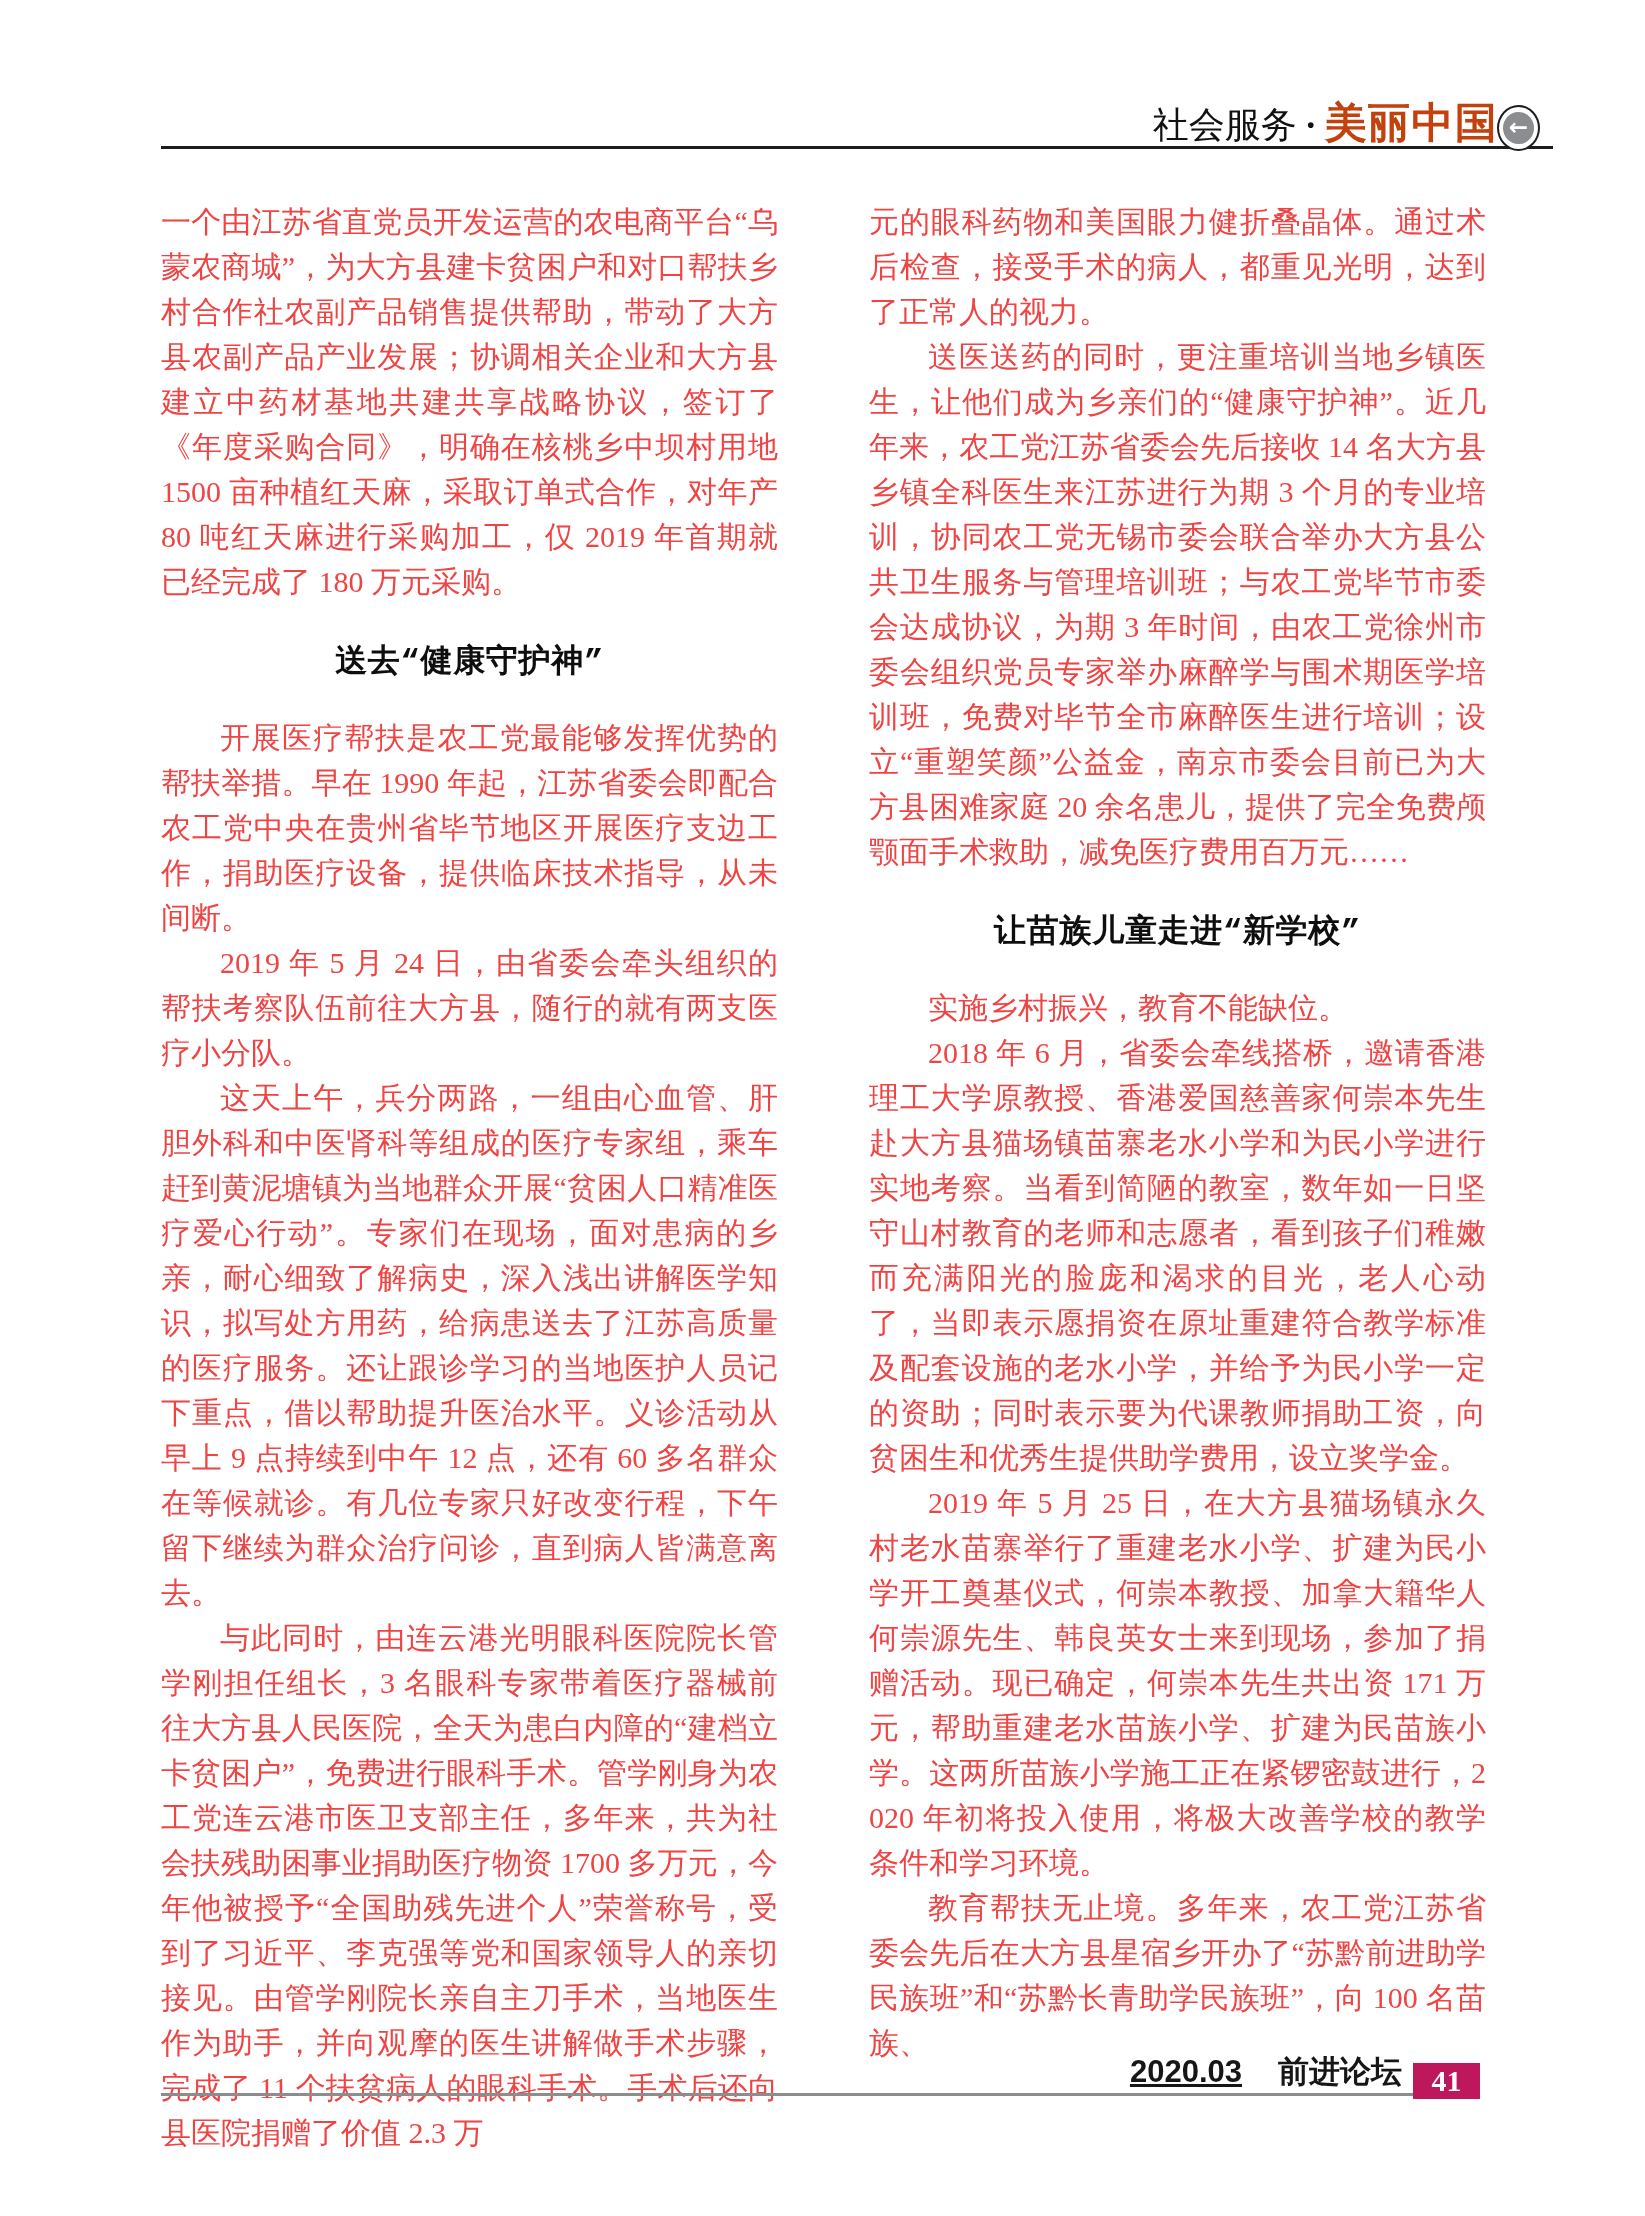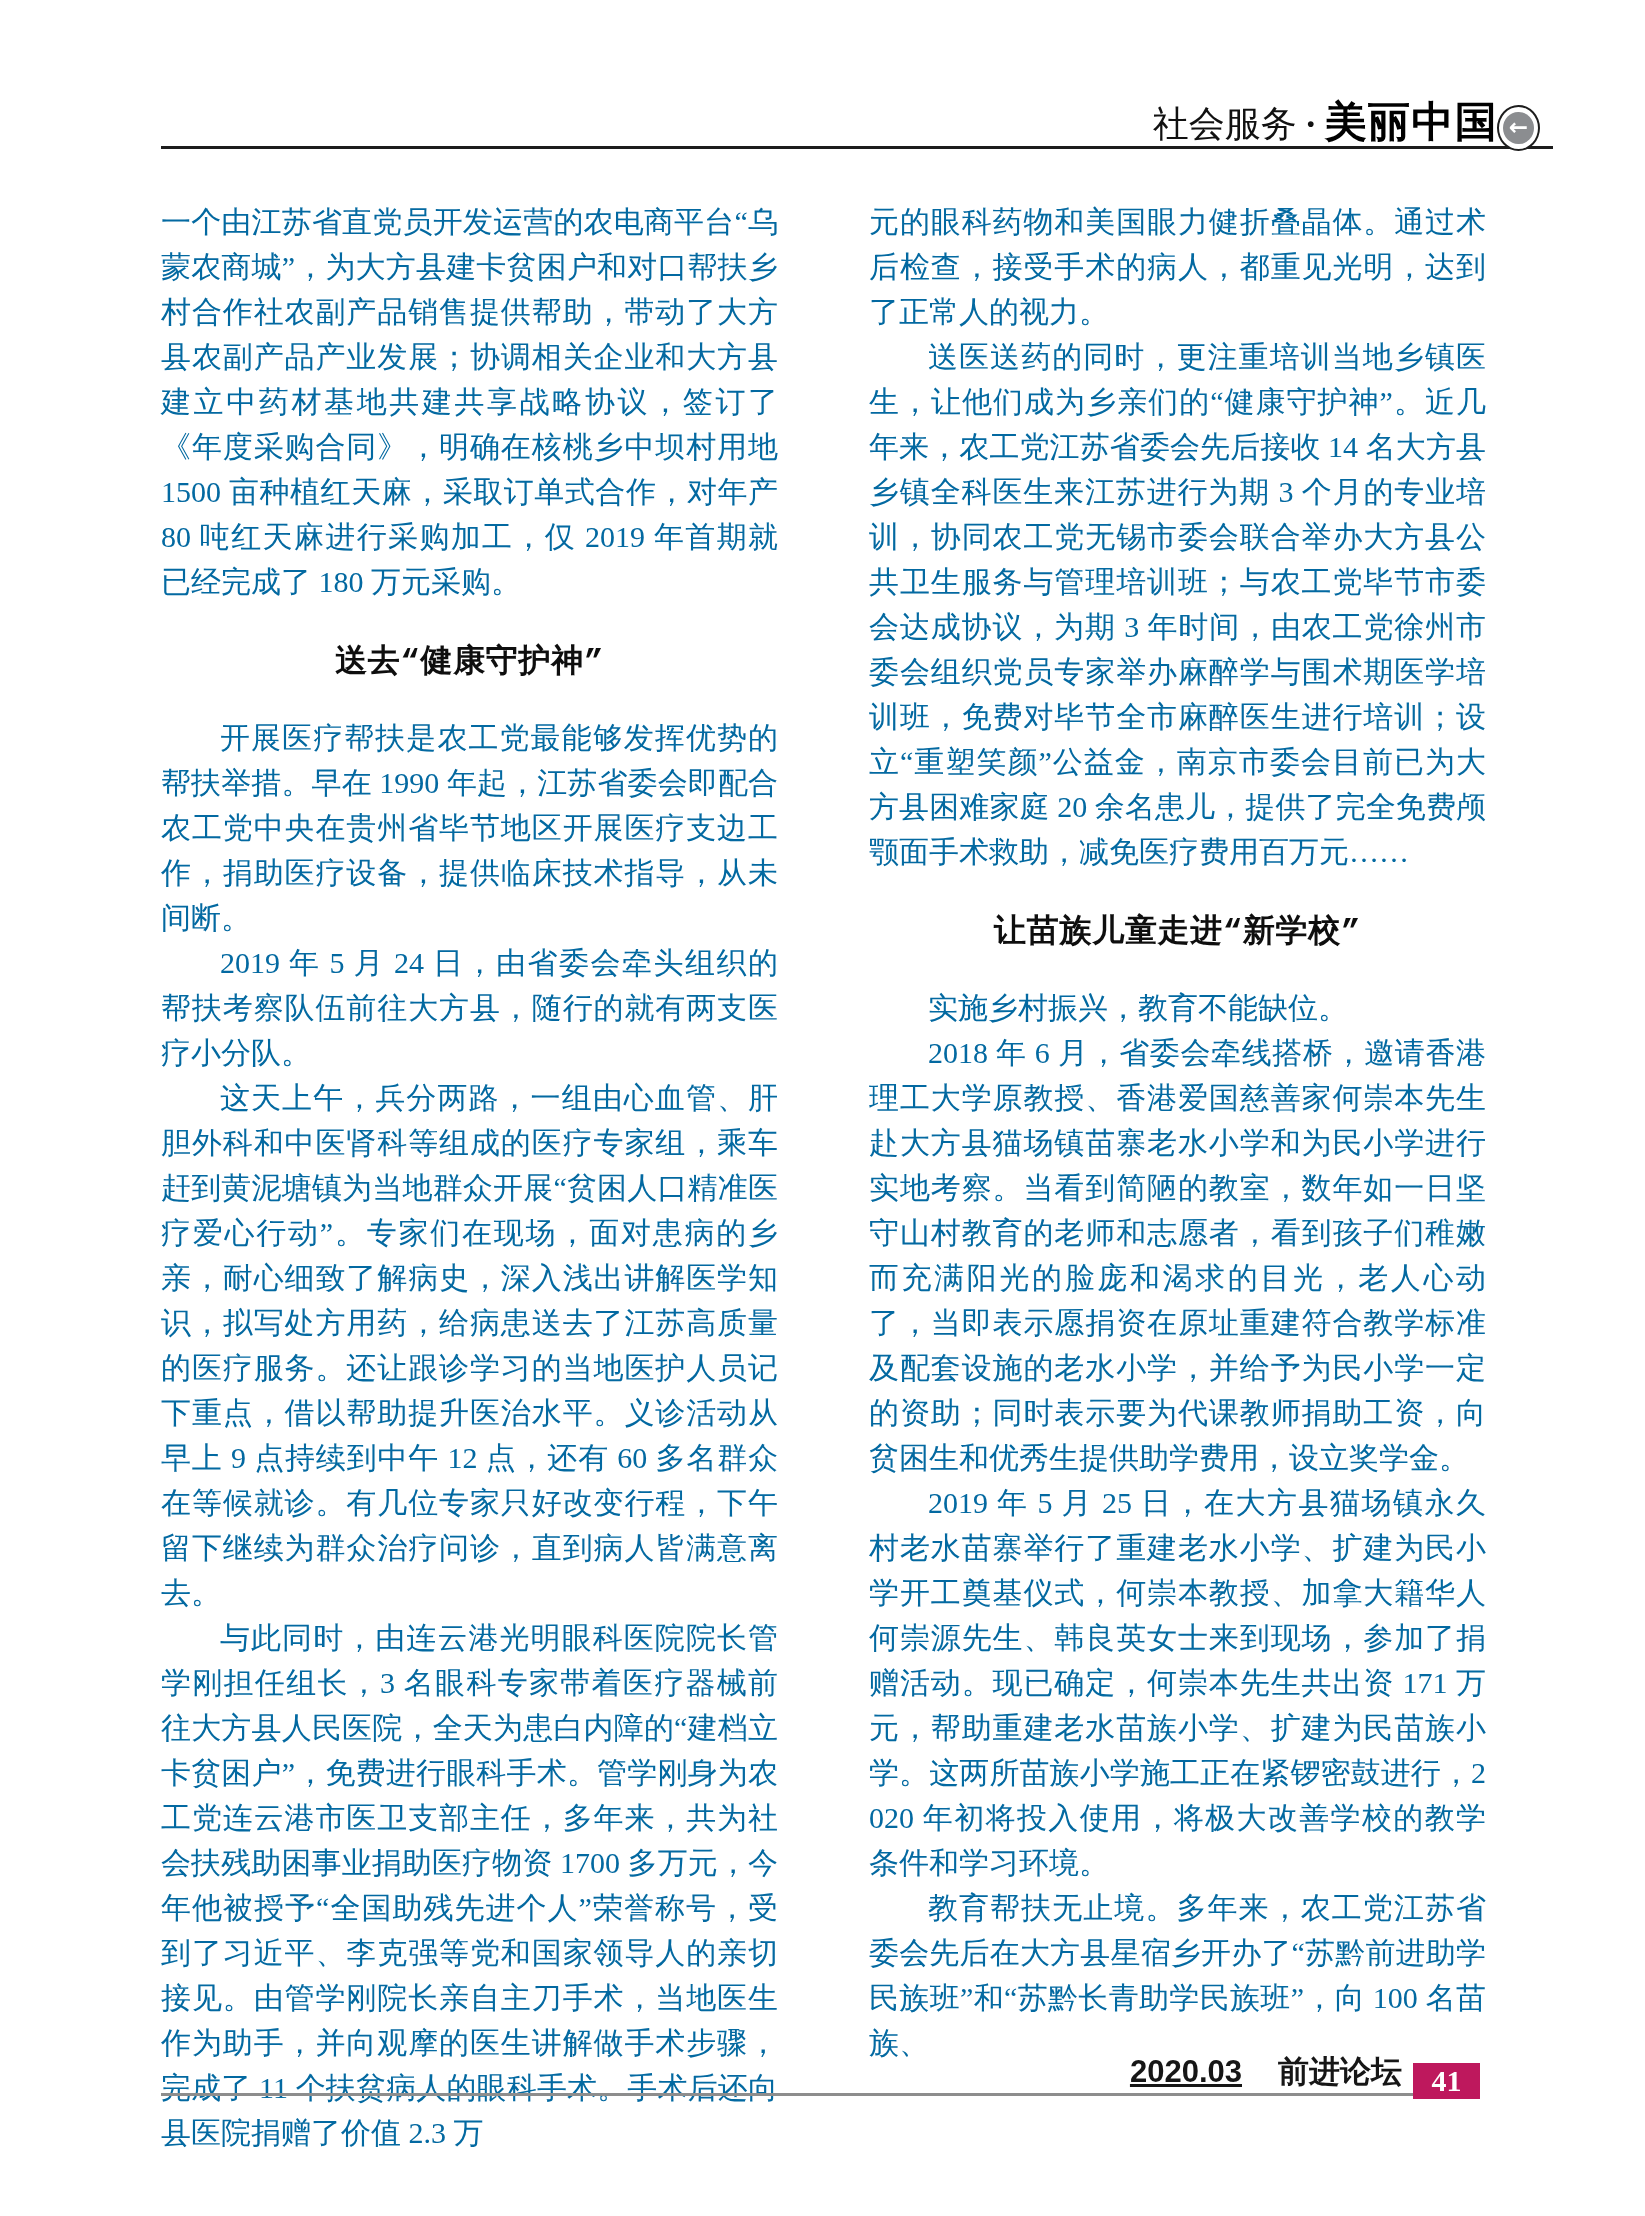--- a/index.html
+++ b/index.html
@@ -26,24 +26,24 @@
     font-size: 36px;
     color: #111111;
   }
   .hdr-sep {
     font-size: 36px;
     margin: 0 8px;
     color: #111111;
     font-weight: 700;
   }
   .hdr-brand {
-    font-family: Liberation Serif, serif;
+    font-family: Liberation Sans, sans-serif;
     font-weight: 700;
     font-size: 42px;
-    color: #000000;
+    color: #c2410c;
     letter-spacing: 1.3px;
   }
   .header-rule {
     position: absolute;
     left: 161px;
     top: 146px;
     width: 1392px;
     height: 3.4px;
     background: #1d1d1d;
   }
@@ -87,21 +87,21 @@
   }
   .col { width: 617px; }
   .para {
     font-size: 30px;
     line-height: 45px;
     text-align: justify;
     text-indent: 59px;
     margin: 0;
     word-break: break-all;
     overflow-wrap: anywhere;
-    color: #0369a1;
+    color: #ef4444;
   }
   .para.cont { text-indent: 0; }
   .sec-heading {
     font-size: 32px;
     font-weight: 700;
     text-align: center;
     text-indent: 0;
     margin: 35px 0 32px 0;
     letter-spacing: 0.7px;
     color: #0e0e0e;

